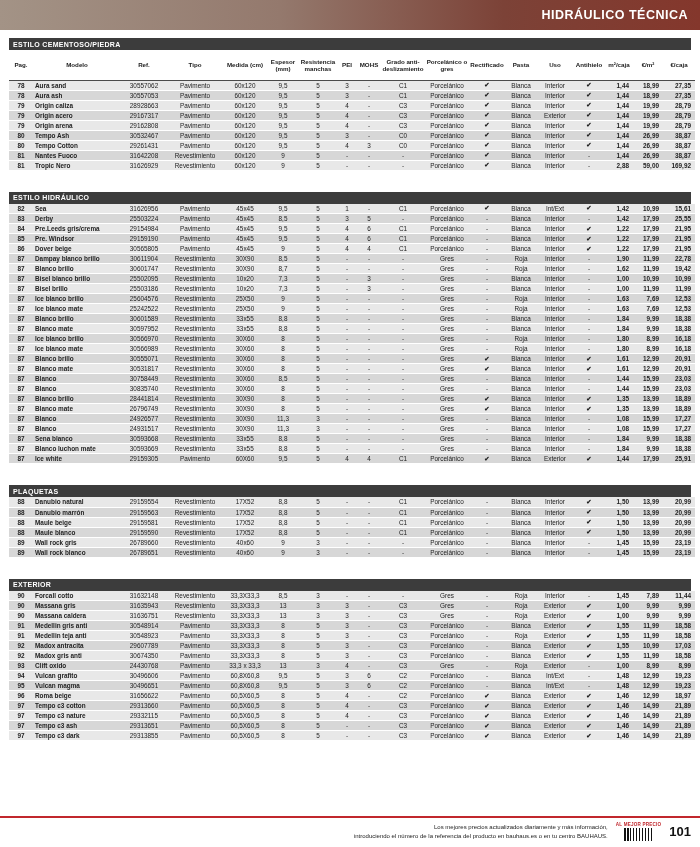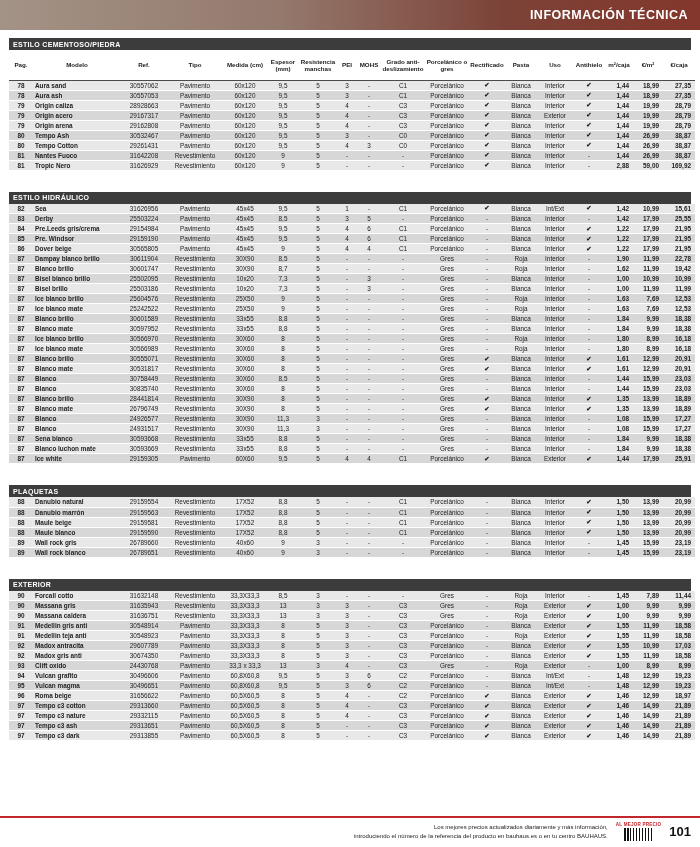--- a/index.html
+++ b/index.html
@@ -31,21 +31,21 @@
   .footer-text { text-align:right; font-size:6px; line-height:1.4; color:#222; }
   .stamp { display:flex; flex-direction:column; align-items:center; gap:1px; }
   .stamp-label { color:#c1272d; font-size:4.6px; font-weight:bold; letter-spacing:.2px; }
   .barcode { width:30px; height:13px; background:repeating-linear-gradient(90deg,#111 0 1.5px,transparent 1.5px 3px); }
   .page-num { font-size:13px; font-weight:bold; color:#111; }
 </style>
 </head>
 <body>
 
 <header class="topbar">
-  <h1>INFORMACIÓN TÉCNICA</h1>
+  <h1>HIDRÁULICO TÉCNICA</h1>
 </header>
 
 <main class="content">
     <section class="tsection">
       <div class="section-bar">ESTILO CEMENTOSO/PIEDRA</div>
       <table>
         <colgroup>
           <col style="width: 24px;">
           <col style="width: 88px;">
           <col style="width: 46px;">

